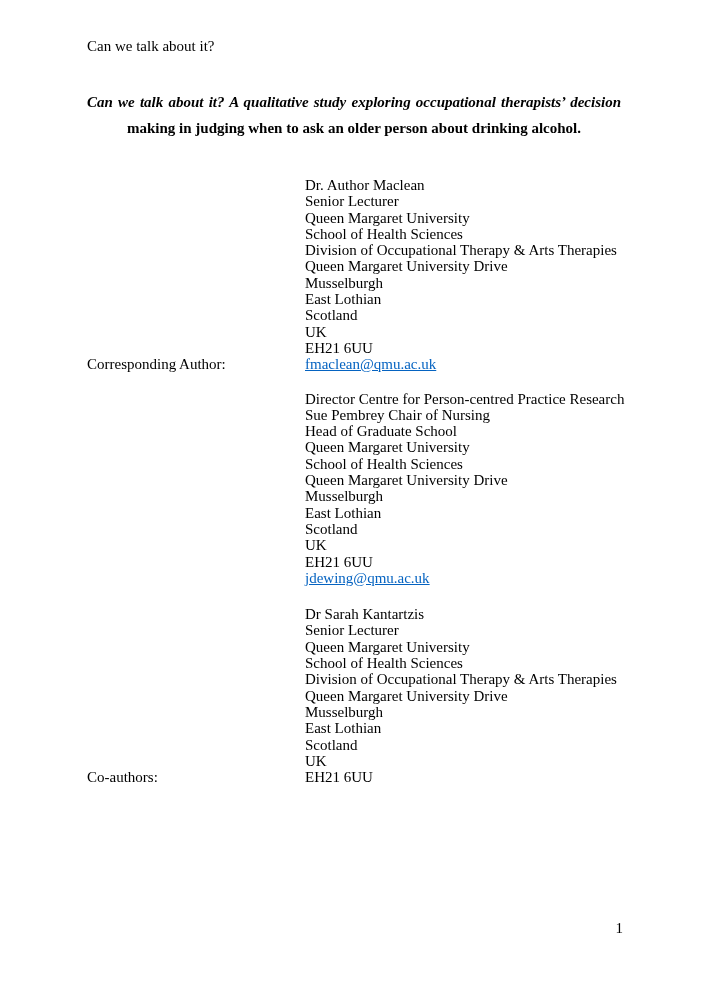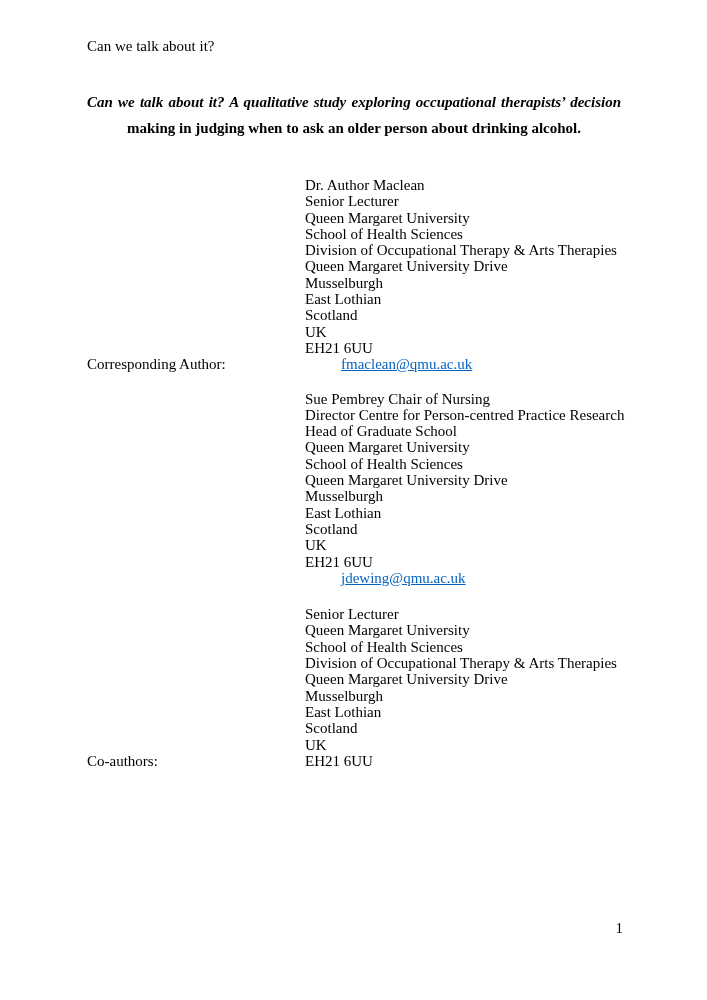--- a/index.html
+++ b/index.html
@@ -52,21 +52,20 @@
   .addr-line {
     line-height: 16.3px;
     white-space: nowrap;
   }
   .email {
     display: inline-block;
     line-height: 16.3px;
     color: #0563C1;
     text-decoration: underline;
     cursor: pointer;
-    margin-left: 36px;
   }
   .block-gap {
     height: 20px;
   }
   .page-number {
     position: absolute;
     top: 920px;
     right: 84px;
     line-height: 16.3px;
   }
@@ -102,39 +101,40 @@
       <a class="email">fmaclean@qmu.ac.uk</a>
     </div>
   </div>
 
   <div class="section section-coauthors">
     <div class="label-col">Co-authors:</div>
     <div class="details-col">
 
       <div>
         <div>
+            <div class="addr-line">Director Centre for Person-centred Practice Research</div>
             <div class="addr-line">Sue Pembrey Chair of Nursing</div>
-            <div class="addr-line">Director Centre for Person-centred Practice Research</div>
             <div class="addr-line">Head of Graduate School</div>
             <div class="addr-line">Queen Margaret University</div>
             <div class="addr-line">School of Health Sciences</div>
             <div class="addr-line">Queen Margaret University Drive</div>
             <div class="addr-line">Musselburgh</div>
             <div class="addr-line">East Lothian</div>
             <div class="addr-line">Scotland</div>
             <div class="addr-line">UK</div>
             <div class="addr-line">EH21 6UU</div>
           </div>
         <a class="email">jdewing@qmu.ac.uk</a>
       </div>
 
       <div class="block-gap"></div>
 
       <div>
         <div>
+            <div class="addr-line">Dr Sarah Kantartzis</div>
             <div class="addr-line">Senior Lecturer</div>
             <div class="addr-line">Queen Margaret University</div>
             <div class="addr-line">School of Health Sciences</div>
             <div class="addr-line">Division of Occupational Therapy &amp; Arts Therapies</div>
             <div class="addr-line">Queen Margaret University Drive</div>
             <div class="addr-line">Musselburgh</div>
             <div class="addr-line">East Lothian</div>
             <div class="addr-line">Scotland</div>
             <div class="addr-line">UK</div>
             <div class="addr-line">EH21 6UU</div>

